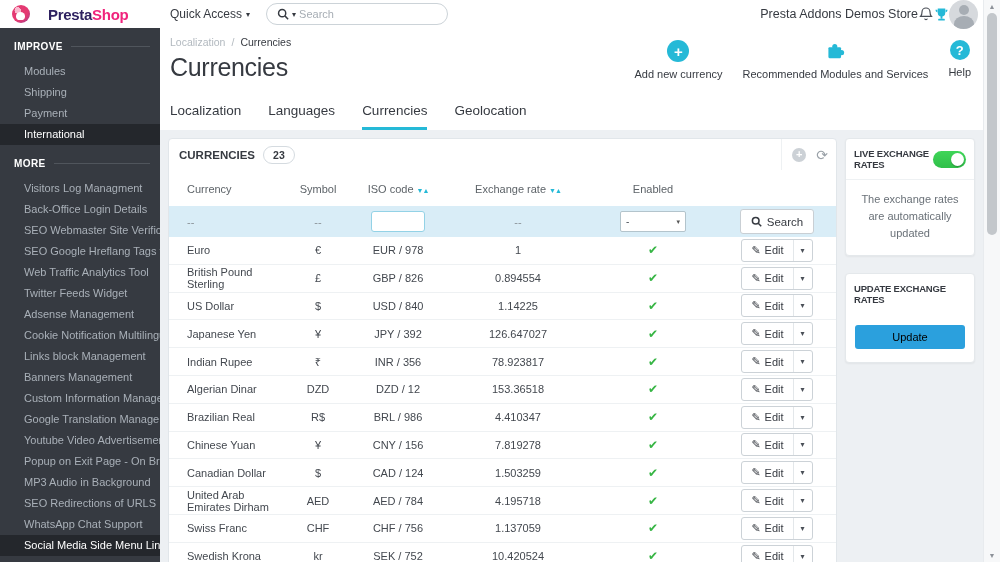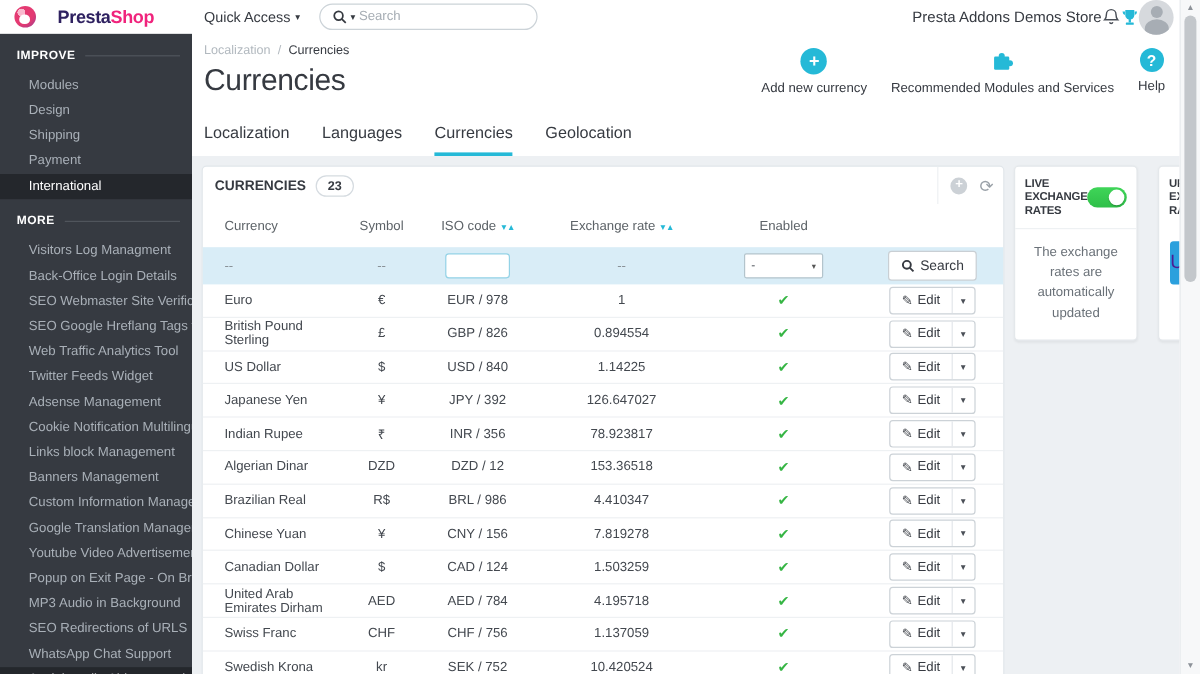--- a/index.html
+++ b/index.html
@@ -73,28 +73,28 @@
   .fake-select .caret { font-size:7px; color:#555; }
   .search-btn { display:flex; align-items:center; gap:5px; height:25px; padding:0 10px; background:#fff; border:1px solid #c9cfd4; border-radius:3px; font-size:11.5px; color:#363a41; cursor:pointer; font-family:inherit; }
   .row { display:flex; align-items:center; height:27.8px; border-bottom:1px solid #eef1f3; font-size:11px; color:#43484f; }
   .check { color:#36b544; font-size:12px; }
   .edit-btn { display:inline-flex; align-items:stretch; border:1px solid #ccd2d7; border-radius:3px; background:#fff; height:23px; overflow:hidden; }
   .edit-main { display:flex; align-items:center; gap:4px; padding:0 9px; font-size:11px; color:#363a41; cursor:pointer; }
   .pencil { font-size:11px; color:#363a41; }
   .edit-caret { border-left:1px solid #e3e7ea; padding:0 7px; display:flex; align-items:center; font-size:8px; color:#4a4f57; cursor:pointer; }
 
   
-  .side-col { width:130px; flex:none; display:flex; flex-direction:row; gap:17px; }
+  .side-col { width:130px; flex:none; display:flex; flex-direction:column; gap:17px; }
   .card { background:#fff; border:1px solid #e4e8eb; border-radius:4px; box-shadow:0 1px 2px rgba(0,0,0,.05); }
   .card-header { display:flex; align-items:center; justify-content:space-between; padding:9px 8px; font-size:9.5px; font-weight:bold; color:#363a41; letter-spacing:-0.2px; }
   .card1 .card-header { border-bottom:1px solid #eef1f3; }
   .card-body { padding:11px 9px 13px; font-size:11px; color:#6a7178; text-align:center; line-height:1.55; }
   .toggle { width:33px; height:17px; border-radius:9px; background:linear-gradient(#3fd558,#2fbf49); position:relative; flex:none; cursor:pointer; }
   .toggle::after { content:""; position:absolute; right:2px; top:2px; width:13px; height:13px; border-radius:50%; background:#fff; box-shadow:0 1px 1px rgba(0,0,0,.25); }
-  .update-btn { display:block; width:100%; height:36px; background:#2ba0dd; border:none; border-radius:3px; color:#4c1d95; font-size:16px; cursor:pointer; font-family:inherit; }
+  .update-btn { display:block; width:100%; height:24px; background:#2ba0dd; border:none; border-radius:3px; color:#000000; font-size:11px; cursor:pointer; font-family:inherit; }
 
   
   .scrollbar { position:absolute; right:0; top:0; bottom:0; width:17px; background:#f7f8f9; border-left:1px solid #e8ebee; z-index:7; }
   .sb-arrow { position:absolute; left:0; right:0; text-align:center; font-size:7px; color:#8d9299; cursor:pointer; }
   .sb-up { top:3px; } .sb-down { bottom:3px; }
   .sb-thumb { position:absolute; top:13px; left:3px; right:3px; height:222px; background:#c3c7cb; border-radius:6px; cursor:grab; }
 </style>
 </head>
 <body>
 
@@ -130,21 +130,20 @@
     <span class="avatar"></span>
   </div>
 </div>
 
 <div class="sidebar">
   <div class="section-title">IMPROVE</div>
   <div>
 
       <div class="side-item">Modules</div>
 
-      <div class="side-item">Design</div>
 
       <div class="side-item">Shipping</div>
 
       <div class="side-item">Payment</div>
 
       <div class="side-item active">International</div>
     </div>
   <div class="section-title">MORE</div>
   <div>
 

